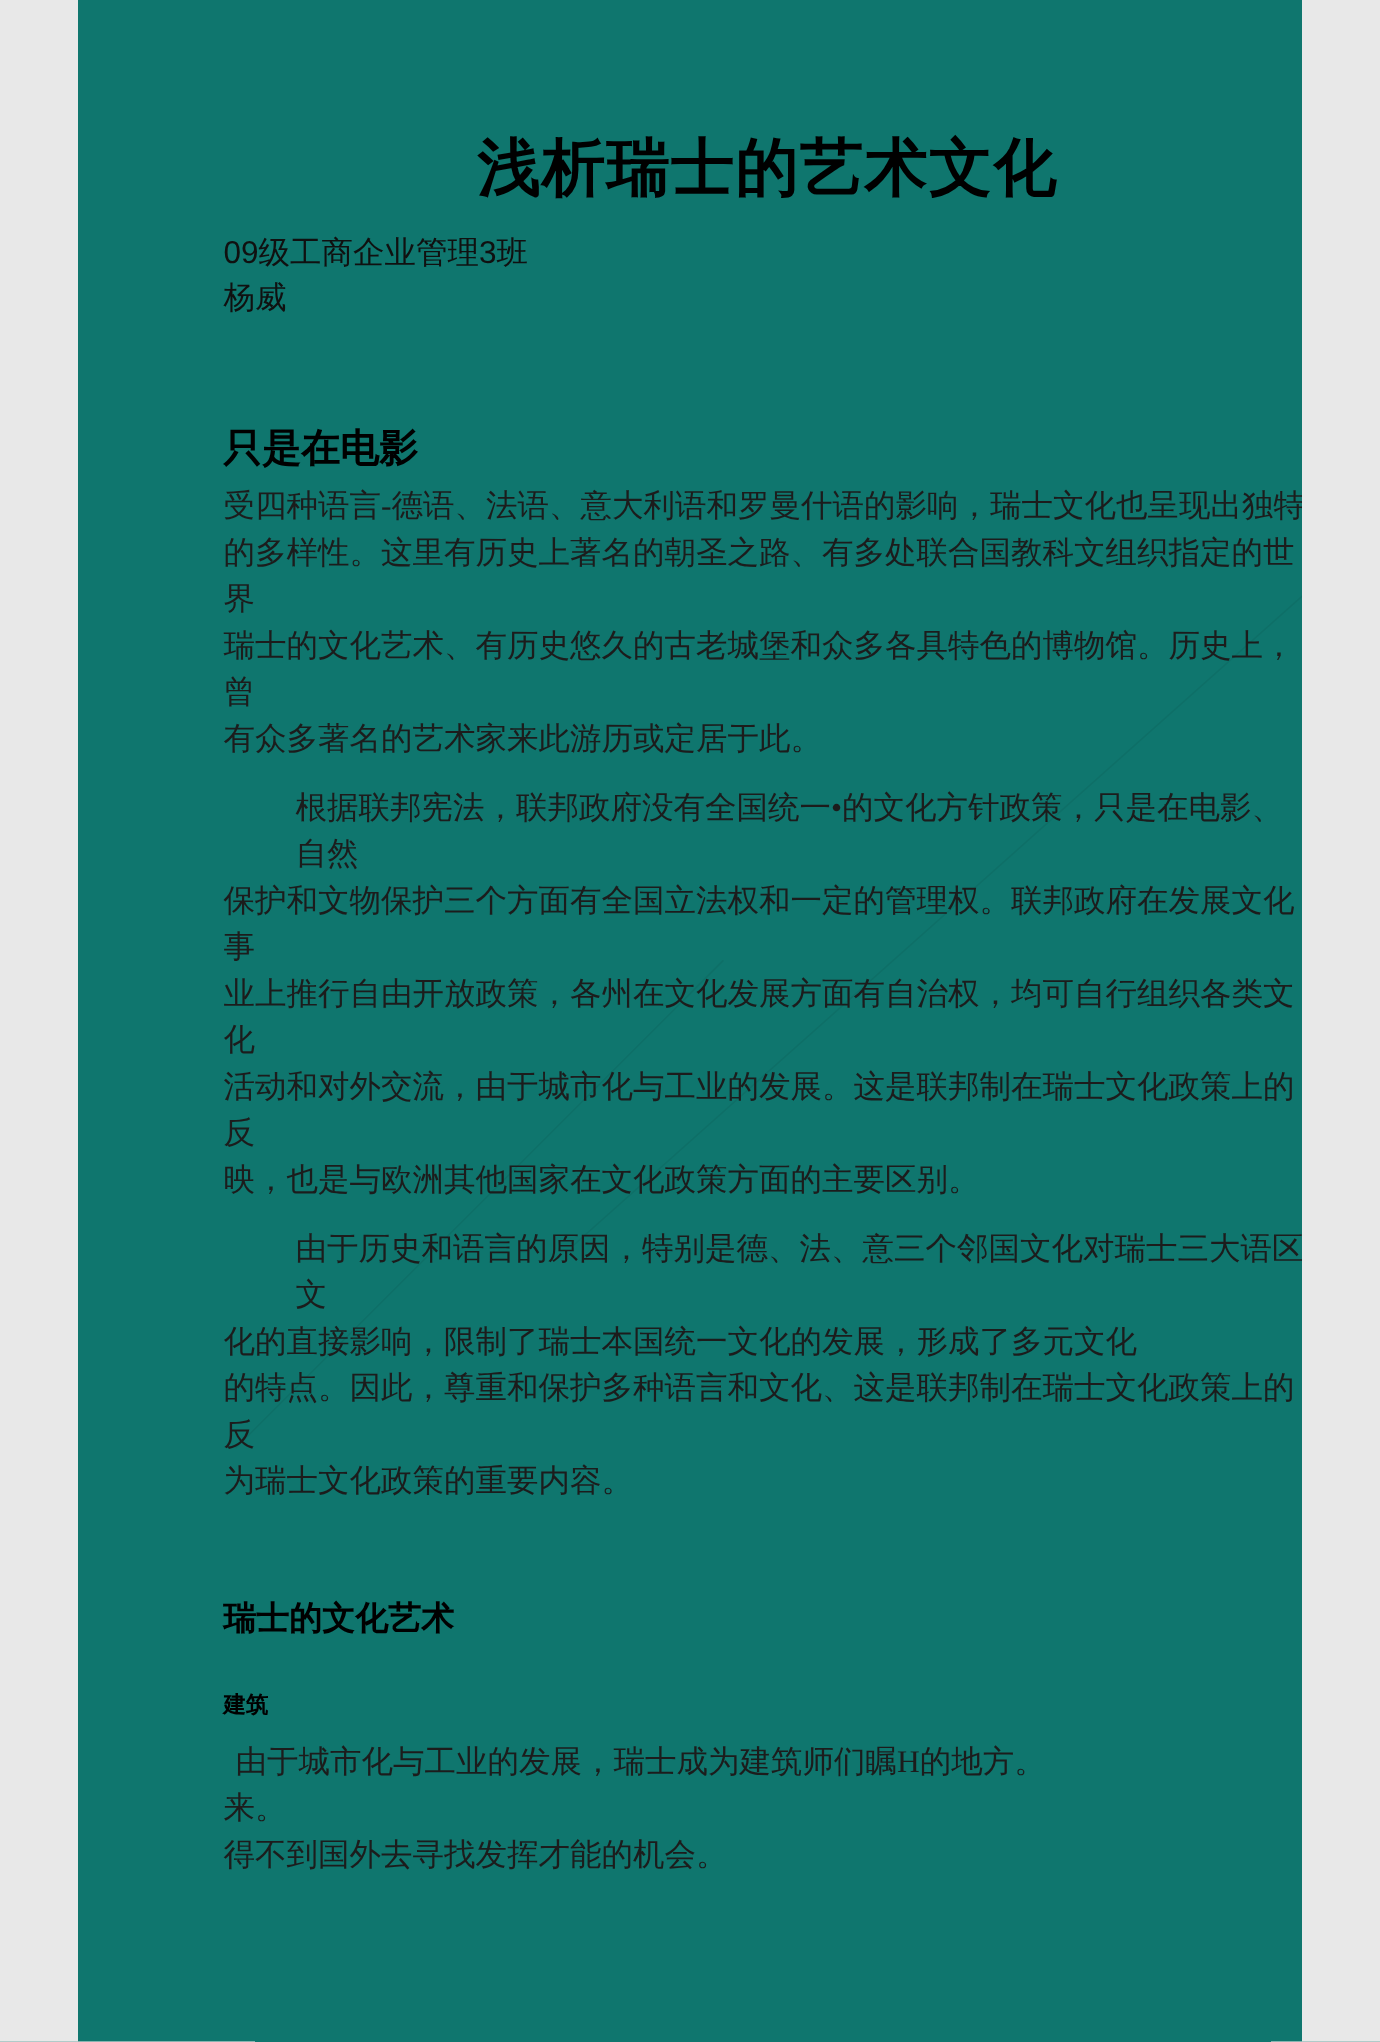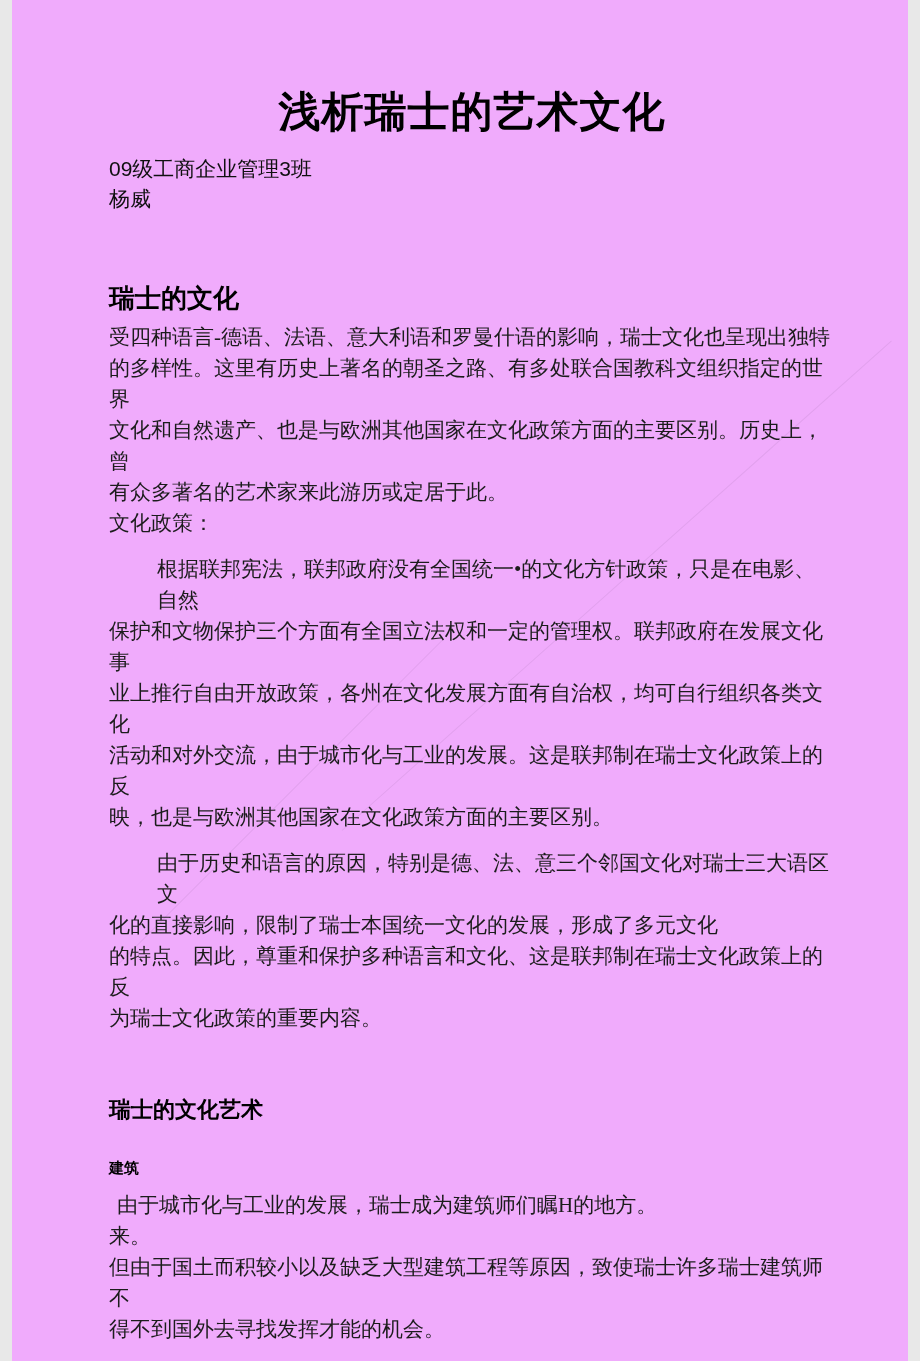--- a/index.html
+++ b/index.html
@@ -1,20 +1,20 @@
 <!DOCTYPE html>
 <html lang="zh"><head>
 <meta charset="utf-8">
 <style>
   html,body{margin:0;padding:0;background:#e8e8e8;}
   .page{
     position:relative;
-    width:896px;height:1361px;
+    width:816px;height:1361px;
     margin:0 auto;
-    background:#f0abfc;
+    background:#0f766e;
     overflow:hidden;
     font-family:"Liberation Serif","DejaVu Serif",serif;
   }
   .content{
     position:relative;
     margin:0 97px 0 97px;
     width:726px;
     padding-top:88px;
   }
   .doc-title{
@@ -85,44 +85,42 @@
 <div class="page">
   <div class="crease crease-a"></div>
   <div class="crease crease-b"></div>
   <div class="content">
     <h1 class="doc-title">浅析瑞士的艺术文化</h1>
     <div class="byline">
       <div class="byline-line">09级工商企业管理3班</div>
       <div class="byline-line">杨威</div>
     </div>
     <div id="body-blocks">
-        <div class="heading-md">瑞士的文化</div>
+        <div class="heading-md">只是在电影</div>
         <div class="para">
           <div class="line">受四种语言-德语、法语、意大利语和罗曼什语的影响，瑞士文化也呈现出独特</div>
           <div class="line">的多样性。这里有历史上著名的朝圣之路、有多处联合国教科文组织指定的世界</div>
-          <div class="line">文化和自然遗产、也是与欧洲其他国家在文化政策方面的主要区别。历史上，曾</div>
+          <div class="line">瑞士的文化艺术、有历史悠久的古老城堡和众多各具特色的博物馆。历史上，曾</div>
           <div class="line">有众多著名的艺术家来此游历或定居于此。</div>
-          <div class="line">文化政策：</div>
         </div>
         <div class="para gap">
           <div class="line indent-2">根据联邦宪法，联邦政府没有全国统一•的文化方针政策，只是在电影、自然</div>
           <div class="line">保护和文物保护三个方面有全国立法权和一定的管理权。联邦政府在发展文化事</div>
           <div class="line">业上推行自由开放政策，各州在文化发展方面有自治权，均可自行组织各类文化</div>
           <div class="line">活动和对外交流，由于城市化与工业的发展。这是联邦制在瑞士文化政策上的反</div>
           <div class="line">映，也是与欧洲其他国家在文化政策方面的主要区别。</div>
         </div>
         <div class="para gap">
           <div class="line indent-2">由于历史和语言的原因，特别是德、法、意三个邻国文化对瑞士三大语区文</div>
           <div class="line">化的直接影响，限制了瑞士本国统一文化的发展，形成了多元文化</div>
           <div class="line">的特点。因此，尊重和保护多种语言和文化、这是联邦制在瑞士文化政策上的反</div>
           <div class="line">为瑞士文化政策的重要内容。</div>
         </div>
         <div class="heading-lg">瑞士的文化艺术</div>
         <div class="heading-sm">建筑</div>
         <div class="para">
           <div class="line indent-half">由于城市化与工业的发展，瑞士成为建筑师们瞩H的地方。</div>
           <div class="line">来。</div>
-          <div class="line">但由于国土而积较小以及缺乏大型建筑工程等原因，致使瑞士许多瑞士建筑师不</div>
           <div class="line">得不到国外去寻找发挥才能的机会。</div>
         </div>
       </div>
   </div>
 </div>
 
 </body></html>

